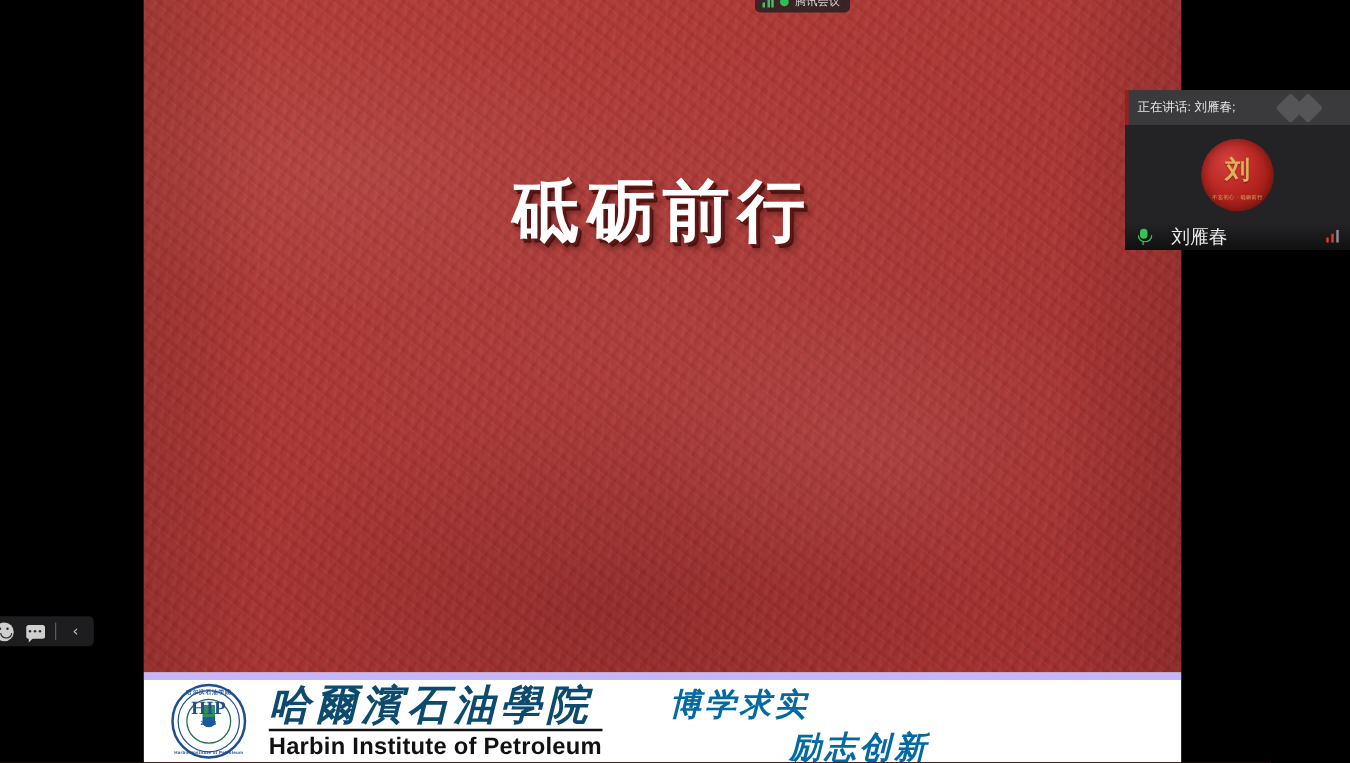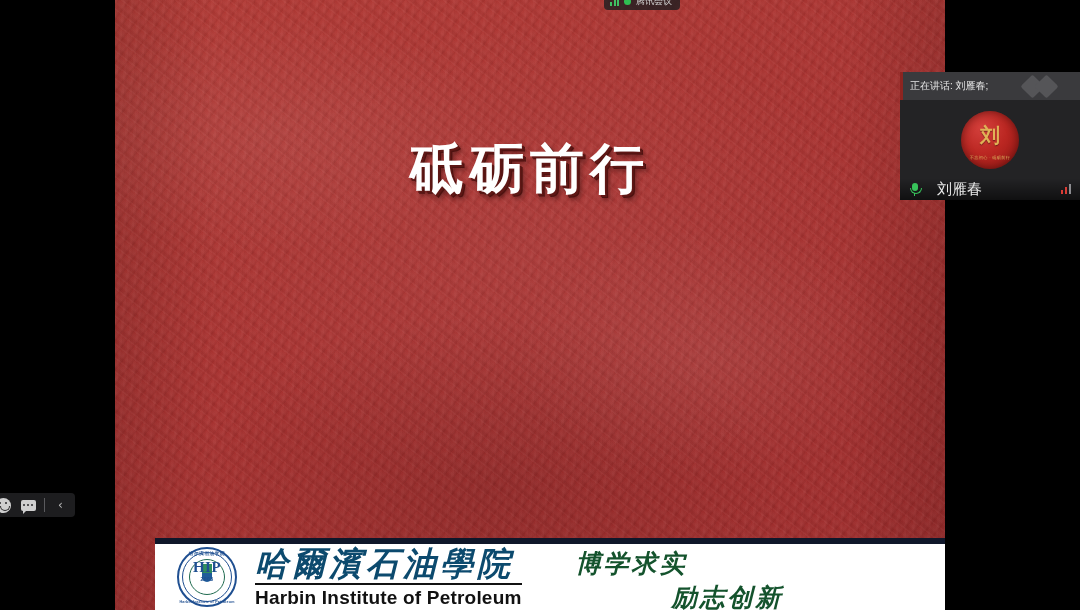--- a/index.html
+++ b/index.html
@@ -77,25 +77,24 @@
   #title-line-2 { font-size: 53px; letter-spacing: 4px; }
 
   
   #banner {
     position: absolute;
     left: 0;
     bottom: 0;
     width: 830px;
     height: 72px;
     background: #ffffff;
-    border-top: 6px solid #0f172a;
+    border-top: 6px solid #c4b5fd;
     box-sizing: border-box;
     display: flex;
     align-items: center;
-    margin-left: 40px;
   }
   #logo-wrap {
     position: relative;
     margin-left: 22px;
     width: 60px;
     height: 60px;
     flex: 0 0 auto;
   }
   .logo-ring {
     position: absolute;
@@ -206,21 +205,21 @@
     margin-left: 54px;
     width: 250px;
     height: 64px;
     flex: 0 0 auto;
   }
   .motto {
     position: absolute;
     font-family: Liberation Sans, sans-serif;
     font-style: italic;
     font-weight: bold;
-    color: #14532d;
+    color: #0369a1;
     font-size: 25px;
     letter-spacing: 3px;
     white-space: nowrap;
   }
   #motto-1 { left: 0px;  top: 2px; }
   #motto-2 { left: 96px; top: 36px; }
 
   
   #status-pill {
     position: absolute;

